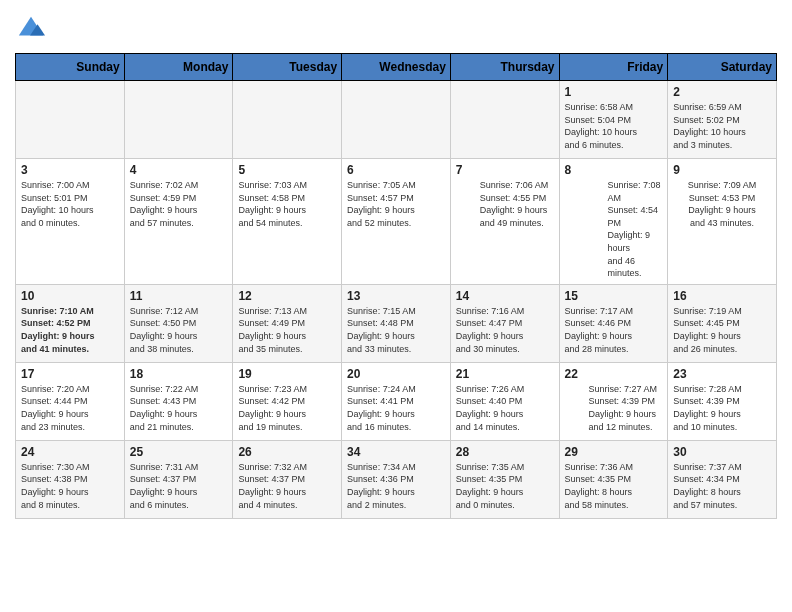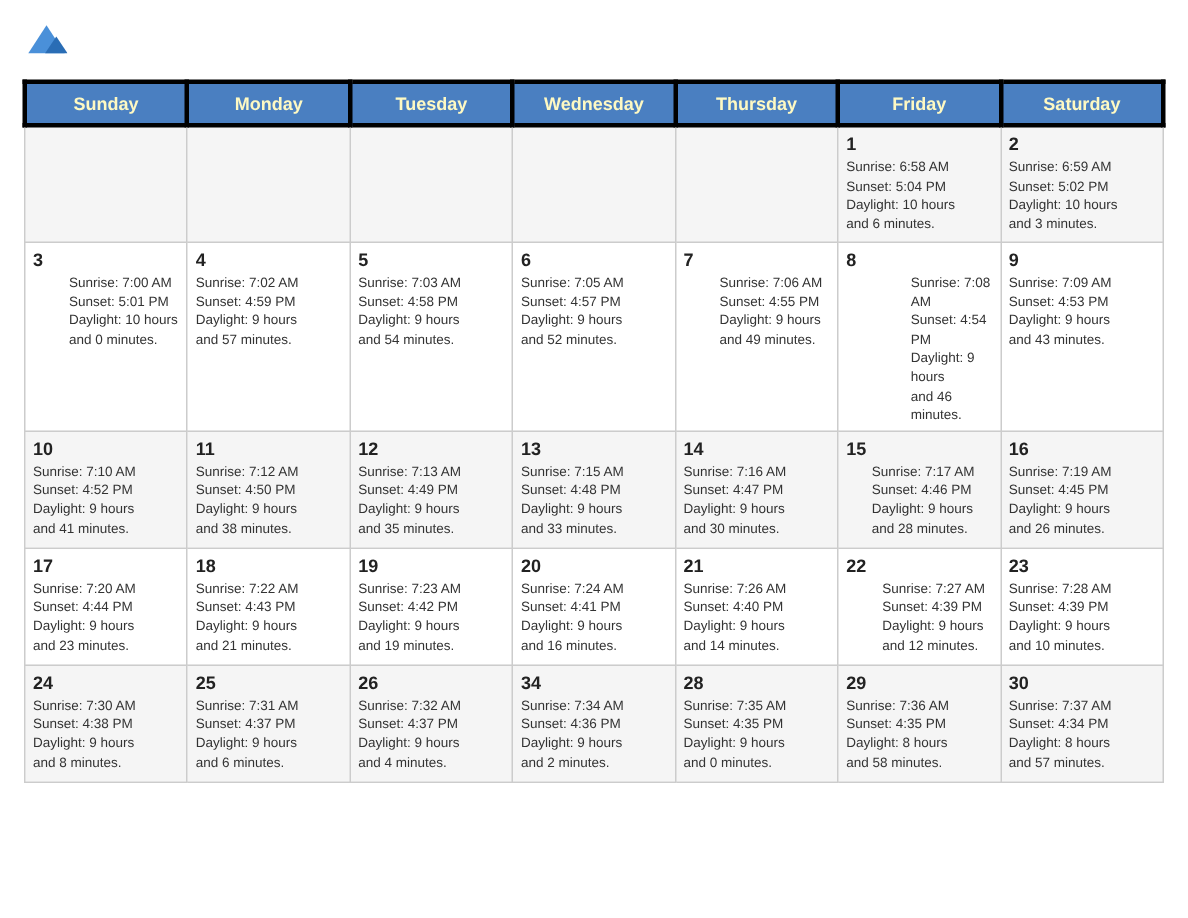--- a/index.html
+++ b/index.html
@@ -41,26 +41,26 @@
       font-size: 14px;
       color: #555;
     }
     table {
       width: 100%;
       border-collapse: collapse;
       table-layout: fixed;
     }
     thead tr th {
       background-color: #4a7fc1;
-      color: #fef9c3;
+      color: #000000;
       font-size: 12px;
       font-weight: bold;
       padding: 6px 4px;
-      text-align: center;
-      border: 3px solid #000000;
+      text-align: right;
+      border: 1px solid #000000;
     }
     tbody tr td {
       border: 1px solid #ccc;
       vertical-align: top;
       padding: 4px 5px;
       font-size: 9.5px;
       color: #333;
       height: 78px;
       background: #fff;
     }
@@ -140,21 +140,21 @@
             <span class="day-num">2</span>
             <div class="day-info" style="white-space: pre-line;">Sunrise: 6:59 AM
 Sunset: 5:02 PM
 Daylight: 10 hours
 and 3 minutes.</div>
           </td>
         </tr>
         <tr>
           <td>
             <span class="day-num">3</span>
-            <div class="day-info" style="white-space: pre-line; margin-left: 24px;">Sunrise: 7:00 AM
+            <div class="day-info" style="white-space: pre-line;">Sunrise: 7:00 AM
 Sunset: 5:01 PM
 Daylight: 10 hours
 and 0 minutes.</div>
           </td>
           <td>
             <span class="day-num">4</span>
             <div class="day-info" style="white-space: pre-line;">Sunrise: 7:02 AM
 Sunset: 4:59 PM
 Daylight: 9 hours
 and 57 minutes.</div>
@@ -182,30 +182,30 @@
           </td>
           <td>
             <span class="day-num">8</span>
             <div class="day-info" style="white-space: pre-line; margin-left: 43px;">Sunrise: 7:08 AM
 Sunset: 4:54 PM
 Daylight: 9 hours
 and 46 minutes.</div>
           </td>
           <td>
             <span class="day-num">9</span>
-            <div class="day-info" style="white-space: pre-line;">Sunrise: 7:09 AM
+            <div class="day-info" style="white-space: pre-line; text-align: center;">Sunrise: 7:09 AM
 Sunset: 4:53 PM
 Daylight: 9 hours
 and 43 minutes.</div>
           </td>
         </tr>
         <tr>
           <td>
             <span class="day-num">10</span>
-            <div class="day-info" style="white-space: pre-line;">Sunrise: 7:10 AM
+            <div class="day-info" style="white-space: pre-line; font-weight: bold;">Sunrise: 7:10 AM
 Sunset: 4:52 PM
 Daylight: 9 hours
 and 41 minutes.</div>
           </td>
           <td>
             <span class="day-num">11</span>
             <div class="day-info" style="white-space: pre-line;">Sunrise: 7:12 AM
 Sunset: 4:50 PM
 Daylight: 9 hours
 and 38 minutes.</div>
@@ -226,21 +226,21 @@
           </td>
           <td>
             <span class="day-num">14</span>
             <div class="day-info" style="white-space: pre-line;">Sunrise: 7:16 AM
 Sunset: 4:47 PM
 Daylight: 9 hours
 and 30 minutes.</div>
           </td>
           <td>
             <span class="day-num">15</span>
-            <div class="day-info" style="white-space: pre-line; margin-left: 17px;">Sunrise: 7:17 AM
+            <div class="day-info" style="white-space: pre-line;">Sunrise: 7:17 AM
 Sunset: 4:46 PM
 Daylight: 9 hours
 and 28 minutes.</div>
           </td>
           <td>
             <span class="day-num">16</span>
             <div class="day-info" style="white-space: pre-line;">Sunrise: 7:19 AM
 Sunset: 4:45 PM
 Daylight: 9 hours
 and 26 minutes.</div>

